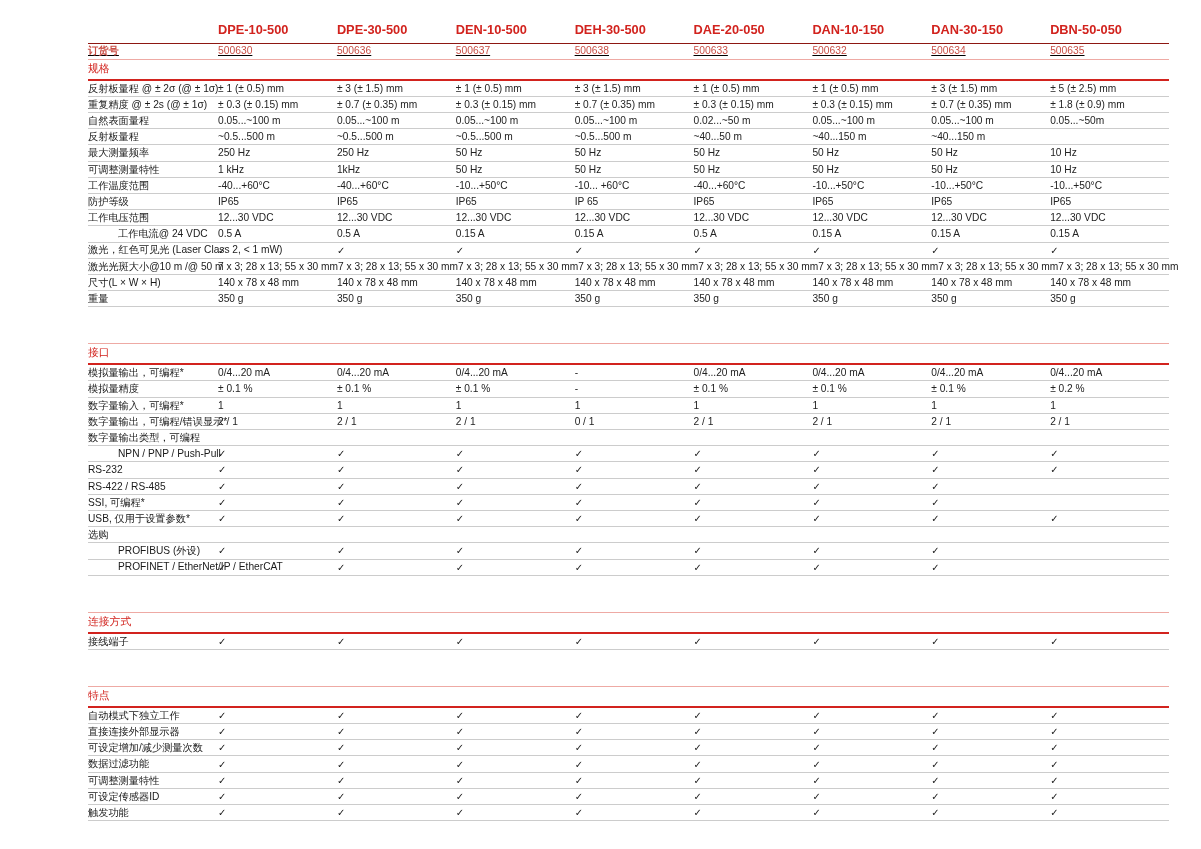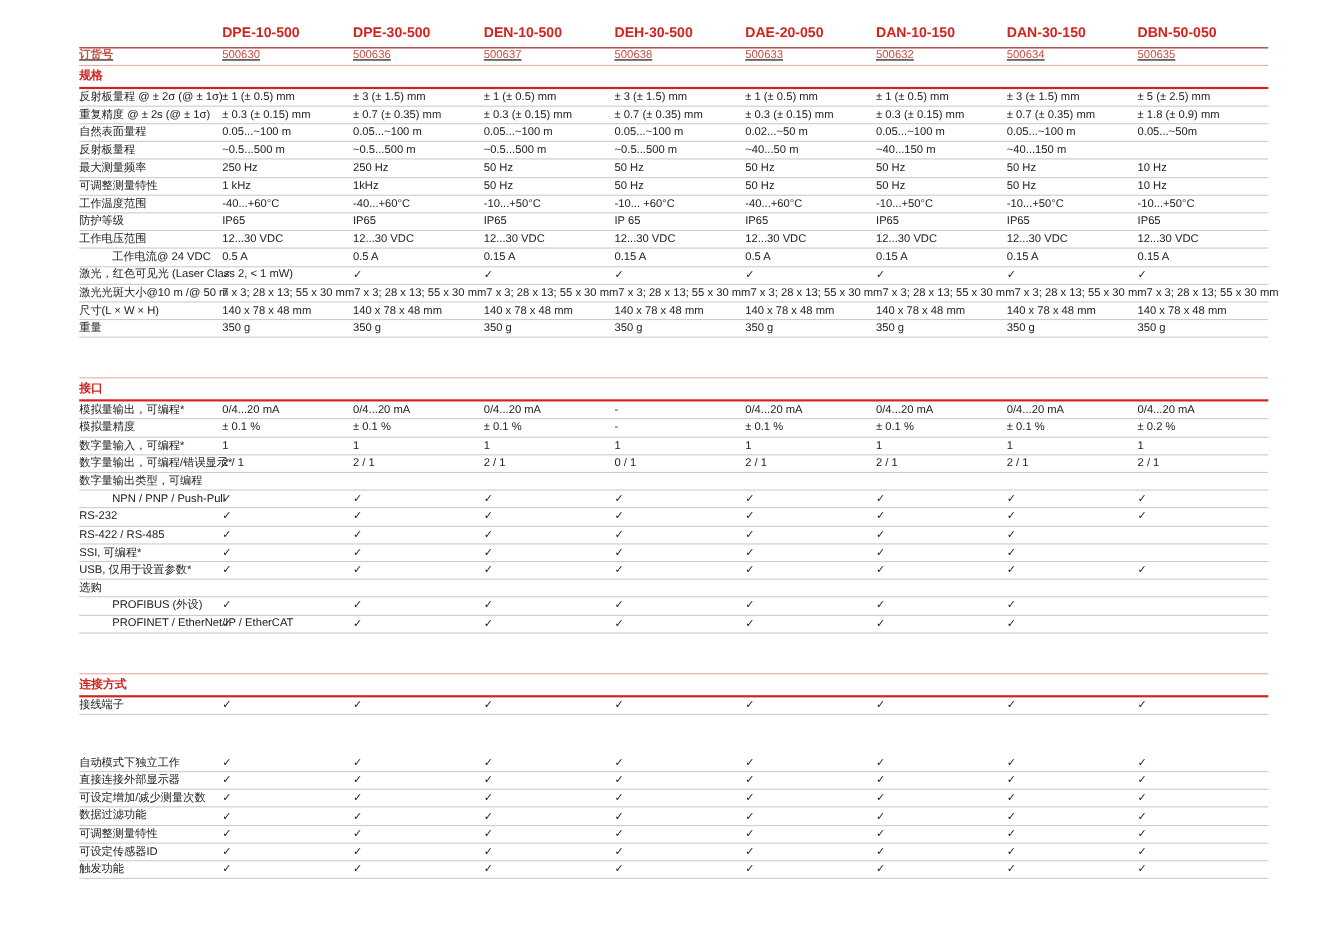--- a/index.html
+++ b/index.html
@@ -6,30 +6,30 @@
     --red:#d2231e;
     --red-soft:#c94f46;
     --line-dark:#8d1712;
     --line-pink:#eeaaa4;
     --row-line:#cccccc;
     --text:#222222;
   }
   *{box-sizing:border-box;}
   body{margin:0;background:#ffffff;font-family:"Liberation Sans","DejaVu Sans",sans-serif;}
   .sheet{position:relative;width:1201px;height:849px;background:#ffffff;overflow:hidden;}
-  .table{position:absolute;left:72px;top:22px;width:1081px;}
+  .table{position:absolute;left:88px;top:22px;width:1081px;}
   .grid{display:grid;grid-template-columns:130px repeat(8,1fr);align-items:center;}
   .model-row .cell{font-size:12.8px;font-weight:bold;color:var(--red);padding-bottom:4px;white-space:nowrap;}
   .order-row{border-top:1px solid var(--line-dark);min-height:16px;text-decoration:underline;}
   .order-row .label{color:var(--red);font-weight:bold;font-size:10.6px;}
   .order-row .cell{color:var(--red-soft);font-size:10.3px;}
   .section{margin-top:0;}
   .section + .section{margin-top:36px;}
   .section-title{border-top:1px solid var(--line-pink);border-bottom:2px solid var(--red);
-    color:var(--red);font-weight:bold;font-size:10.8px;padding:2px 0 3px 0;}
+    color:var(--red);font-weight:normal;font-size:10.8px;padding:2px 0 3px 0;}
   .data-row{min-height:16.2px;border-bottom:1px solid var(--row-line);font-size:10.2px;color:var(--text);}
   .data-row .label{color:#1a1a1a;white-space:nowrap;}
   .data-row .label.indent{padding-left:30px;}
   .cell{white-space:nowrap;line-height:1.3;}
   .check{font-size:10px;color:#1a1a1a;}
 </style>
 </head>
 <body>
 
 <div class="sheet">
@@ -368,20 +368,21 @@
             <div class="cell check">✓</div>
             <div class="cell check">✓</div>
             <div class="cell check">✓</div>
             <div class="cell check">✓</div>
             <div class="cell check">✓</div>
             <div class="cell check">✓</div>
             <div class="cell check">✓</div>
           </div>
         </div>
         <div class="section">
+          <div class="section-title">特点</div>
           <div class="grid data-row">
             <div class="cell label">自动模式下独立工作</div>
             <div class="cell check">✓</div>
             <div class="cell check">✓</div>
             <div class="cell check">✓</div>
             <div class="cell check">✓</div>
             <div class="cell check">✓</div>
             <div class="cell check">✓</div>
             <div class="cell check">✓</div>
             <div class="cell check">✓</div>

